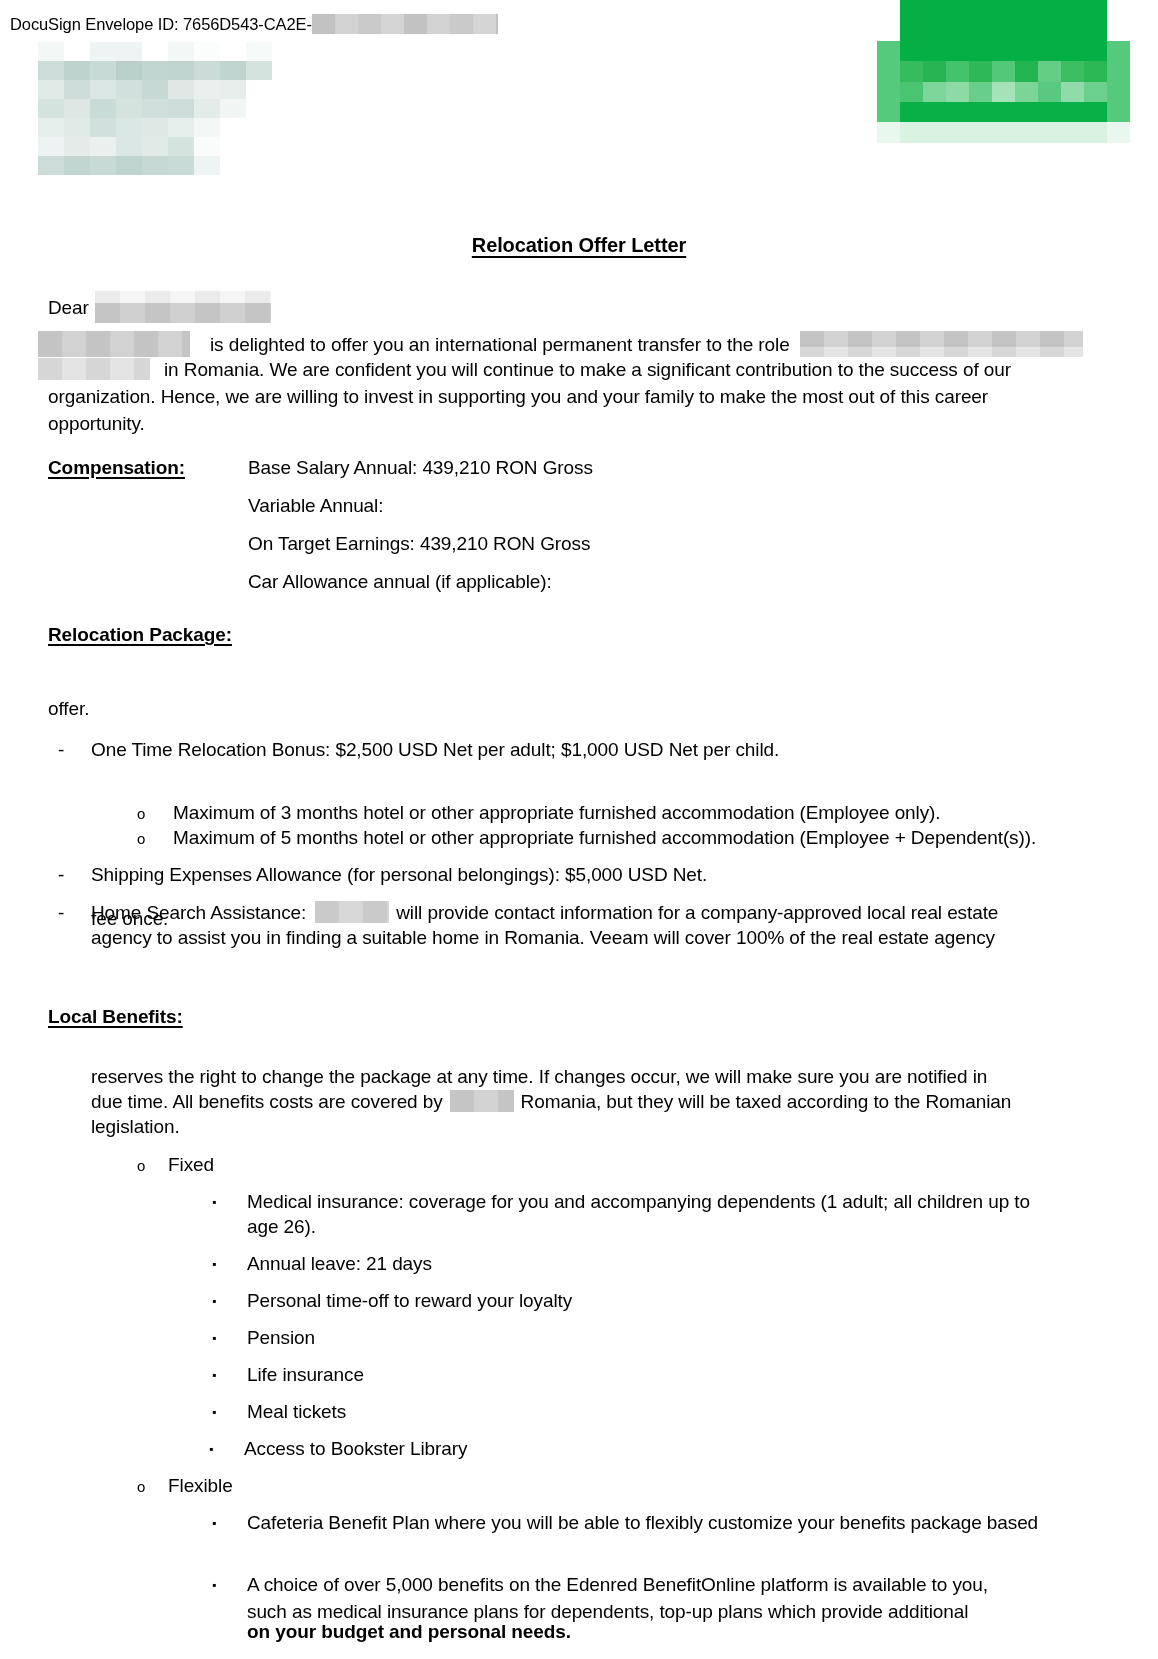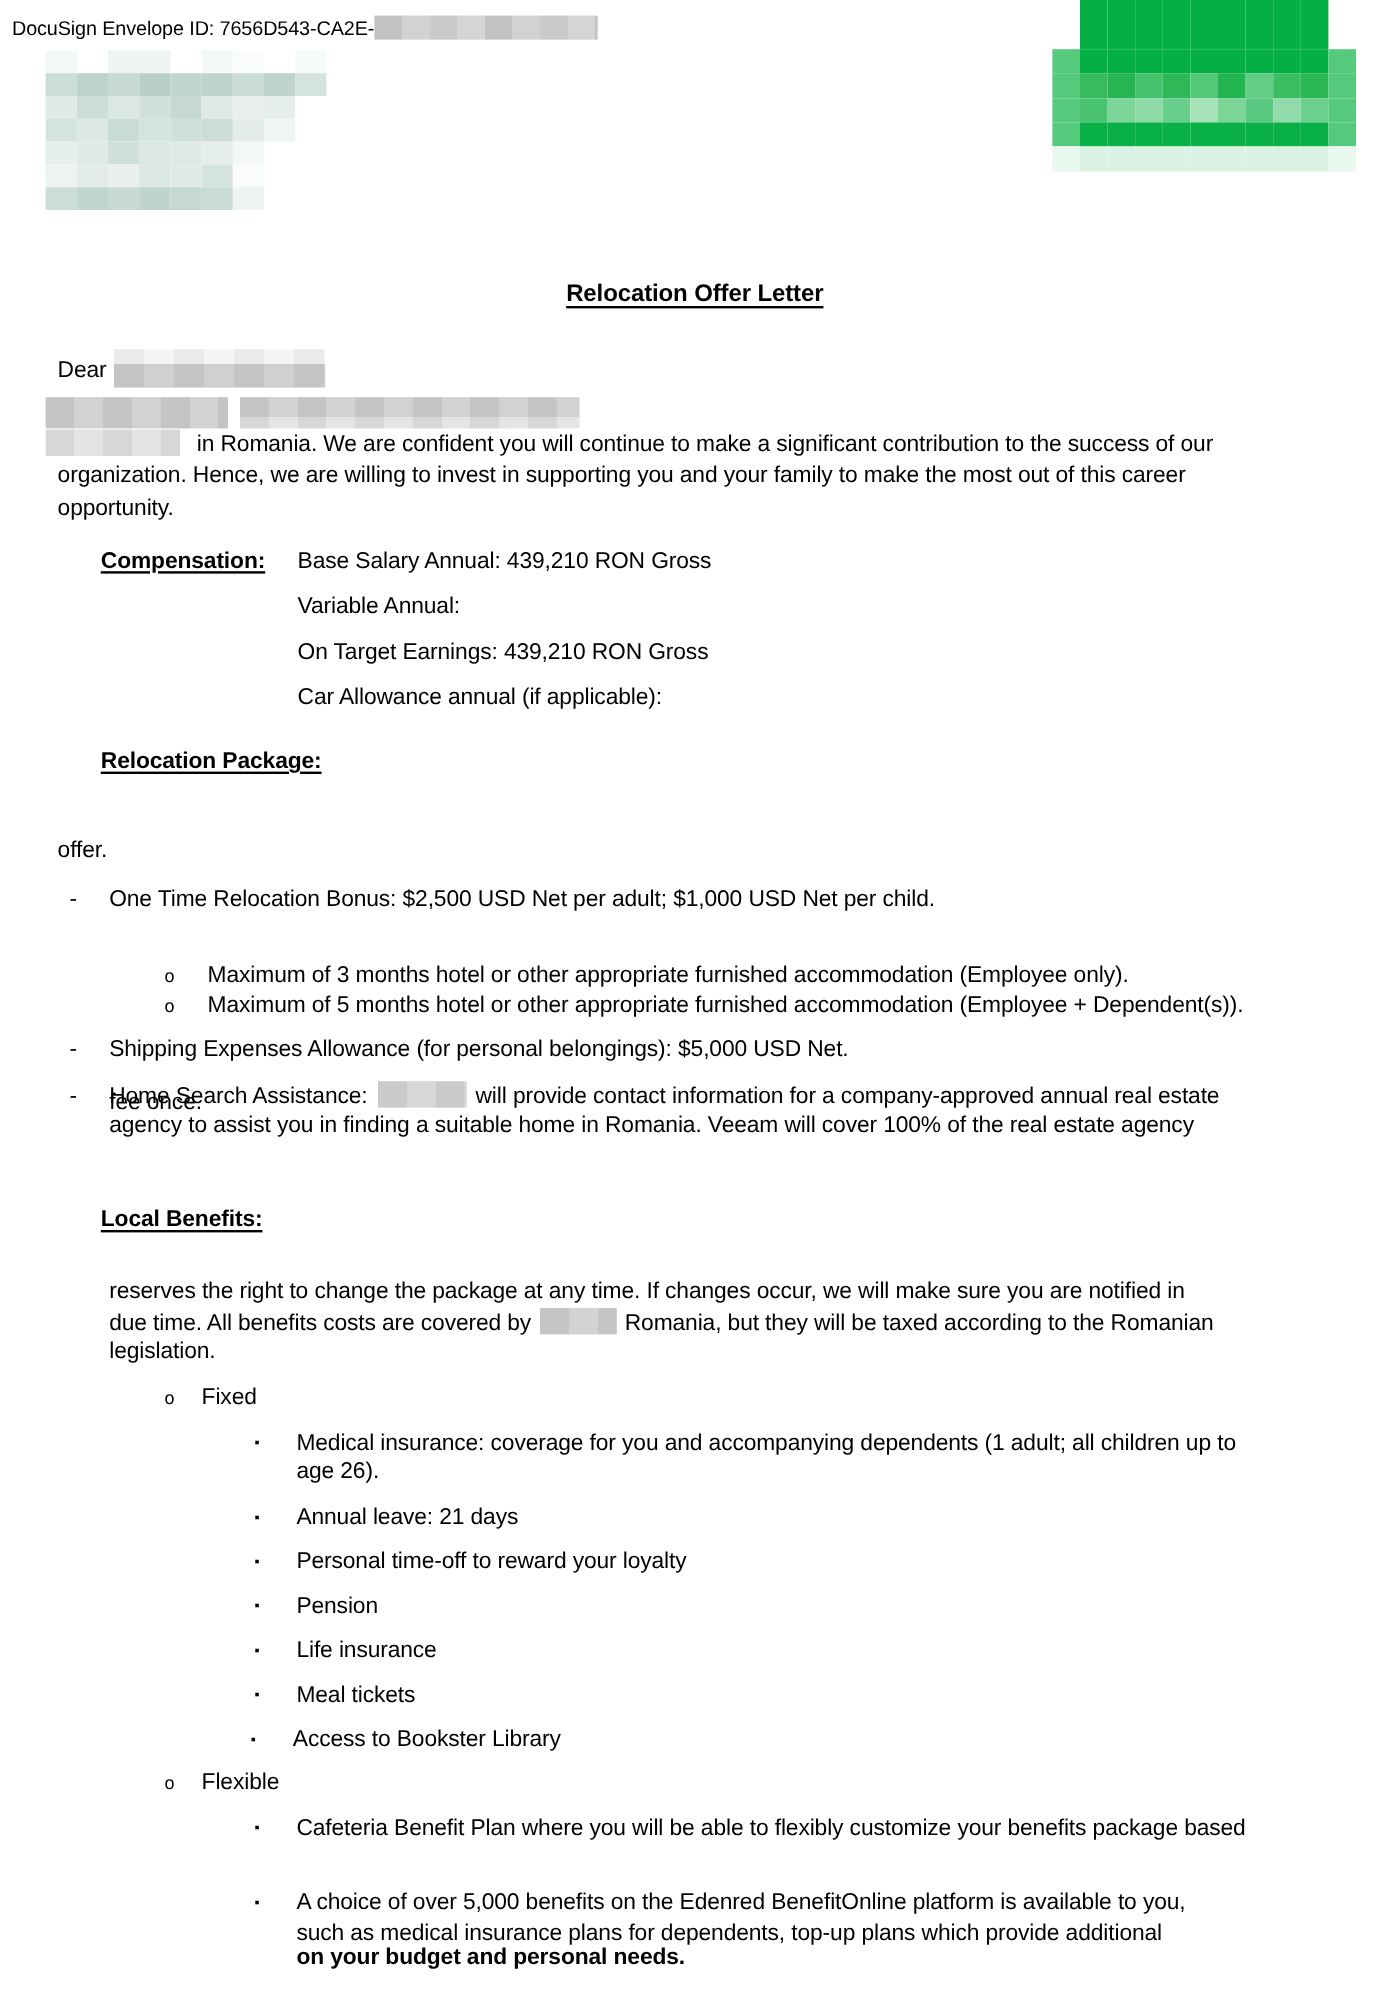--- a/index.html
+++ b/index.html
@@ -13,21 +13,21 @@
   }
   .ln{
     position:absolute;
     white-space:nowrap;
     font-size:19px;
     line-height:24px;
     letter-spacing:-0.1px;
   }
   .small{font-size:16.5px;}
   .b{font-weight:bold;}
-  .u{text-decoration:underline;text-decoration-thickness:2px;text-underline-offset:3px;margin-left:36px;}
+  .u{text-decoration:underline;text-decoration-thickness:2px;text-underline-offset:3px;}
   .title{
     left:0;right:0;text-align:center;
     font-size:20px;font-weight:bold;
     text-decoration:underline;text-decoration-thickness:2px;text-underline-offset:4px;
   }
   .marker{display:inline-block;}
   .m-dash{width:33px;}
   .m-circ{width:36px;font-size:15px;}
   .m-circ2{width:31px;font-size:15px;}
   .m-sq{width:35px;font-size:12px;vertical-align:2px;}
@@ -210,21 +210,21 @@
       <div style="width: 23px; height: 20.4px; background: rgb(233, 248, 238);"></div>
     </div>
 
   <div class="ln title" style="top:233px;">Relocation Offer Letter</div>
 
   <div class="ln" style="top:291px;left:48px;">
     <span>Dear</span><span class="rx rx-name" style="margin-left:6px;"></span>
   </div>
 
   <div class="ln" style="top:331px;left:38px;">
-    <span class="rx rx-co1"></span><span class="rx rx-role" style="margin-left:10px;"></span>
+    <span class="rx rx-co1"></span><span style="margin-left:20px;">is delighted to offer you an international permanent transfer to the role</span><span class="rx rx-role" style="margin-left:10px;"></span>
   </div>
   <div class="ln" style="top:358px;left:38px;">
     <span class="rx rx-co2"></span><span style="margin-left:14px;">in Romania. We are confident you will continue to make a significant contribution to the success of our</span>
   </div>
   <div class="ln" style="top:385px;left:48px;">organization. Hence, we are willing to invest in supporting you and your family to make the most out of this career</div>
   <div class="ln" style="top:412px;left:48px;">opportunity.</div>
 
   <div class="ln b u" style="top:456px;left:48px;">Compensation:</div>
   <div class="ln" style="top:456px;left:248px;">Base Salary Annual: 439,210 RON Gross</div>
   <div class="ln" style="top:494px;left:248px;">Variable Annual:</div>
@@ -244,21 +244,21 @@
   </div>
   <div class="ln" style="top:826px;left:137px;">
     <span class="marker m-circ">o</span><span>Maximum of 5 months hotel or other appropriate furnished accommodation (Employee + Dependent(s)).</span>
   </div>
 
   <div class="ln" style="top:863px;left:58px;">
     <span class="marker m-dash">-</span><span>Shipping Expenses Allowance (for personal belongings): $5,000 USD Net.</span>
   </div>
 
   <div class="ln" style="top:901px;left:58px;">
-    <span class="marker m-dash">-</span><span>Home Search Assistance:</span><span class="rx rx-hsa" style="margin-left:9px;"></span><span style="margin-left:7px;">will provide contact information for a company-approved annual real estate</span>
+    <span class="marker m-dash">-</span><span>Home Search Assistance:</span><span class="rx rx-hsa" style="margin-left:9px;"></span><span style="margin-left:7px;">will provide contact information for a company-approved local real estate</span>
   </div>
   <div class="ln" style="top:926px;left:91px;">agency to assist you in finding a suitable home in Romania. Veeam will cover 100% of the real estate agency</div>
   <div class="ln" style="top:907px;left:91px;">fee once.</div>
 
   <div class="ln b u" style="top:1005px;left:48px;">Local Benefits:</div>
 
   <div class="ln" style="top:1065px;left:91px;">reserves the right to change the package at any time. If changes occur, we will make sure you are notified in</div>
   <div class="ln" style="top:1090px;left:91px;">
     <span>due time. All benefits costs are covered by</span><span class="rx rx-cov" style="margin-left:7px;"></span><span style="margin-left:7px;">Romania, but they will be taxed according to the Romanian</span>
   </div>

